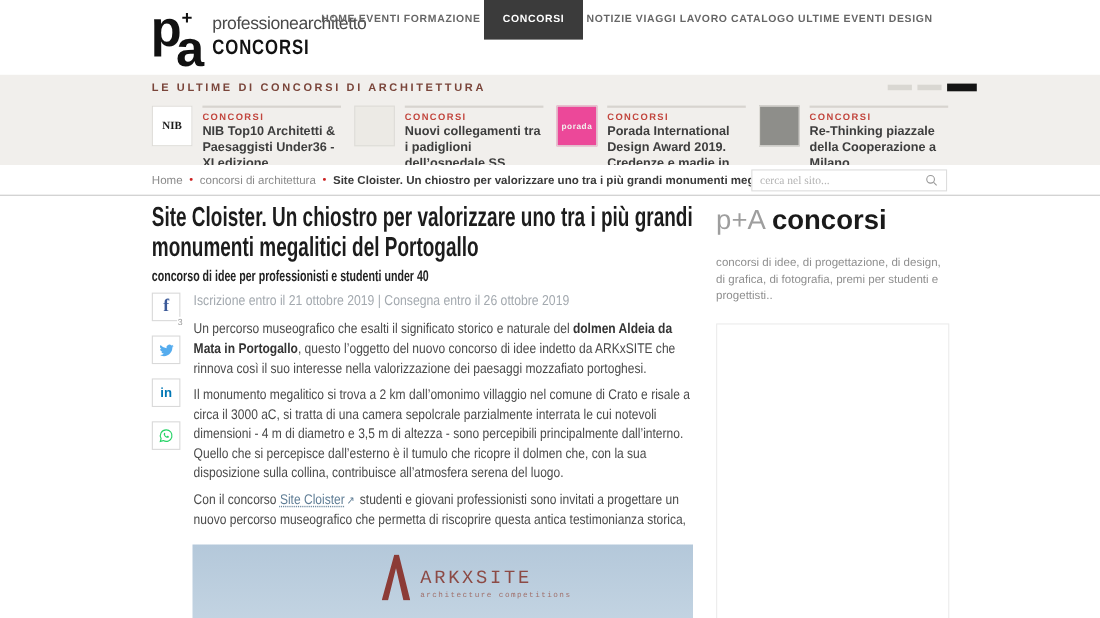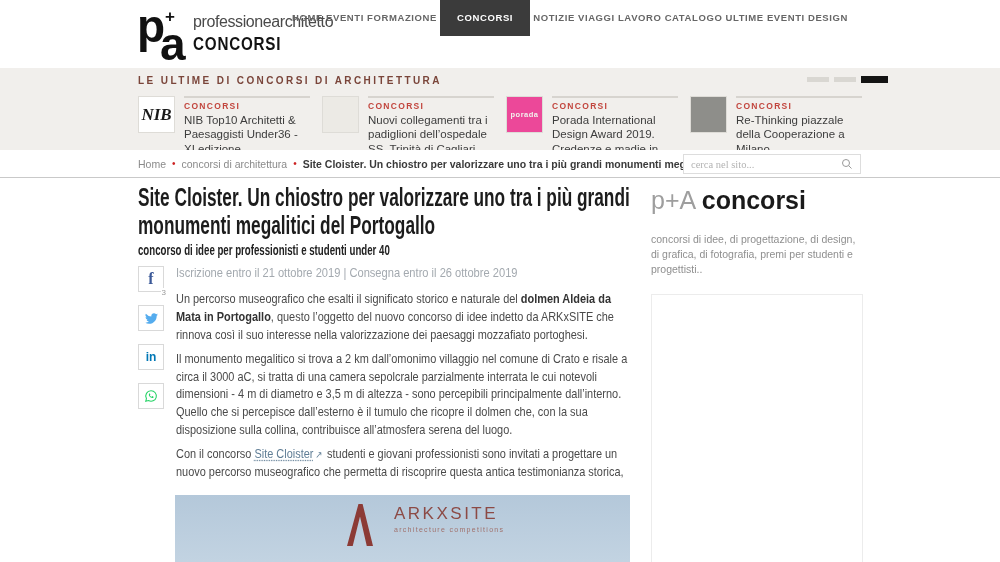--- a/index.html
+++ b/index.html
@@ -27,26 +27,26 @@
   .strip { height:82px; background:#f1efec; padding:7px 138px 0; position:relative; }
   .strip-heading { font-size:10px; font-weight:bold; letter-spacing:2.4px; color:#7a453a; }
   .controls { position:absolute; right:112px; top:8px; display:flex; gap:5px; align-items:center; }
   .ctrl-bar { height:5px; width:22px; background:#d9d7d2; cursor:pointer; }
   .ctrl-bar.dark { height:7px; width:27px; background:#141414; }
   .cards { display:flex; gap:12px; margin-top:10px; }
   .card { width:172px; display:flex; gap:9px; cursor:pointer; }
   .thumb { width:37px; height:37px; flex:none; border:1px solid #dedcd7;
      display:flex; align-items:center; justify-content:center; overflow:hidden; }
   .thumb-label { font-weight:bold; }
-  .card:nth-child(1) .thumb-label { font-size:17px; font-family:"Liberation Serif", serif;font-style:italic; }
+  .card:nth-child(1) .thumb-label { font-size:10px; font-family:"Liberation Serif", serif; }
   .card:nth-child(3) .thumb-label { font-size:7.5px; letter-spacing:0.5px; }
   .card-body { flex:1; min-width:0; }
   .card-rule { height:2px; background:#d7d4cf; margin-bottom:3px; }
   .card-cat { font-size:8.5px; font-weight:bold; letter-spacing:1.3px; color:#c2463e; margin-bottom:2px; }
-  .card-title { font-size:11.5px; line-height:1.25; color:#3d3d3d; font-weight:normal; }
+  .card-title { font-size:11.5px; line-height:1.25; color:#3d3d3d; font-weight:bold; }
 
   
   .crumbbar { height:28px; background:#fff; border-bottom:1px solid #c9c9c9;
      padding:0 138px; display:flex; align-items:center; position:relative; }
   .crumb { font-size:10.5px; color:#8a8a8a; cursor:pointer; white-space:nowrap; }
   .crumb.current { color:#3a3a3a; font-weight:bold; cursor:default;
      max-width:520px; overflow:hidden; text-overflow:ellipsis; }
   .crumb-dot { color:#c22; margin:0 6px; font-size:10px; }
   .searchbox { position:absolute; right:139px; top:4px; width:178px; height:20px;
      border:1px solid #ddd; background:#fff; display:flex; align-items:center; padding:0 7px; }
@@ -74,21 +74,21 @@
   .deadline { font-size:13px; color:#a3a9af; margin-bottom:8px; line-height:1.4; }
   .para { font-size:12.8px; color:#4a4a4a; line-height:1.38; margin-bottom:7px; white-space:pre-line; }
   .seg-b { font-weight:bold; color:#333; }
   .seg-link { color:#5f7d95; text-decoration:underline dotted; cursor:pointer; }
   .seg-ext { color:#5f7d95; font-size:10px; margin:0 2px; }
 
   
   .hero-wrap { position:absolute; left:175px; top:303px; width:455px; height:260px;
      background:#fff; padding-top:14px; z-index:5; }
   .hero-img { height:246px; background:linear-gradient(#b4c8da, #d9e5ee 70%, #e3ecf1); position:relative; }
-  .hero-logo { position:absolute; left:172px; top:9px; display:flex; gap:21px; align-items:flex-start; }
+  .hero-logo { position:absolute; left:172px; top:9px; display:flex; gap:9px; align-items:flex-end;font-family:Liberation Mono, monospace; }
   .tri { width:26px; height:42px; background:#8c3b36;
      clip-path:polygon(44% 0%, 60% 0%, 100% 100%, 76% 100%, 50% 30%, 22% 100%, 0% 100%); }
   .hero-brand { font-size:17px; color:#8c4a45; letter-spacing:2.5px; }
   .hero-tag { font-size:7px; color:#a0716c; letter-spacing:1.3px; margin-top:2px; }
 
   
   .sidebar { width:212px; margin-left:20px; flex:none; }
   .side-title { font-size:25px; margin-top:2px; }
   .side-prefix { color:#9e9e9e; }
   .side-main { color:#1a1a1a; font-weight:bold; }

